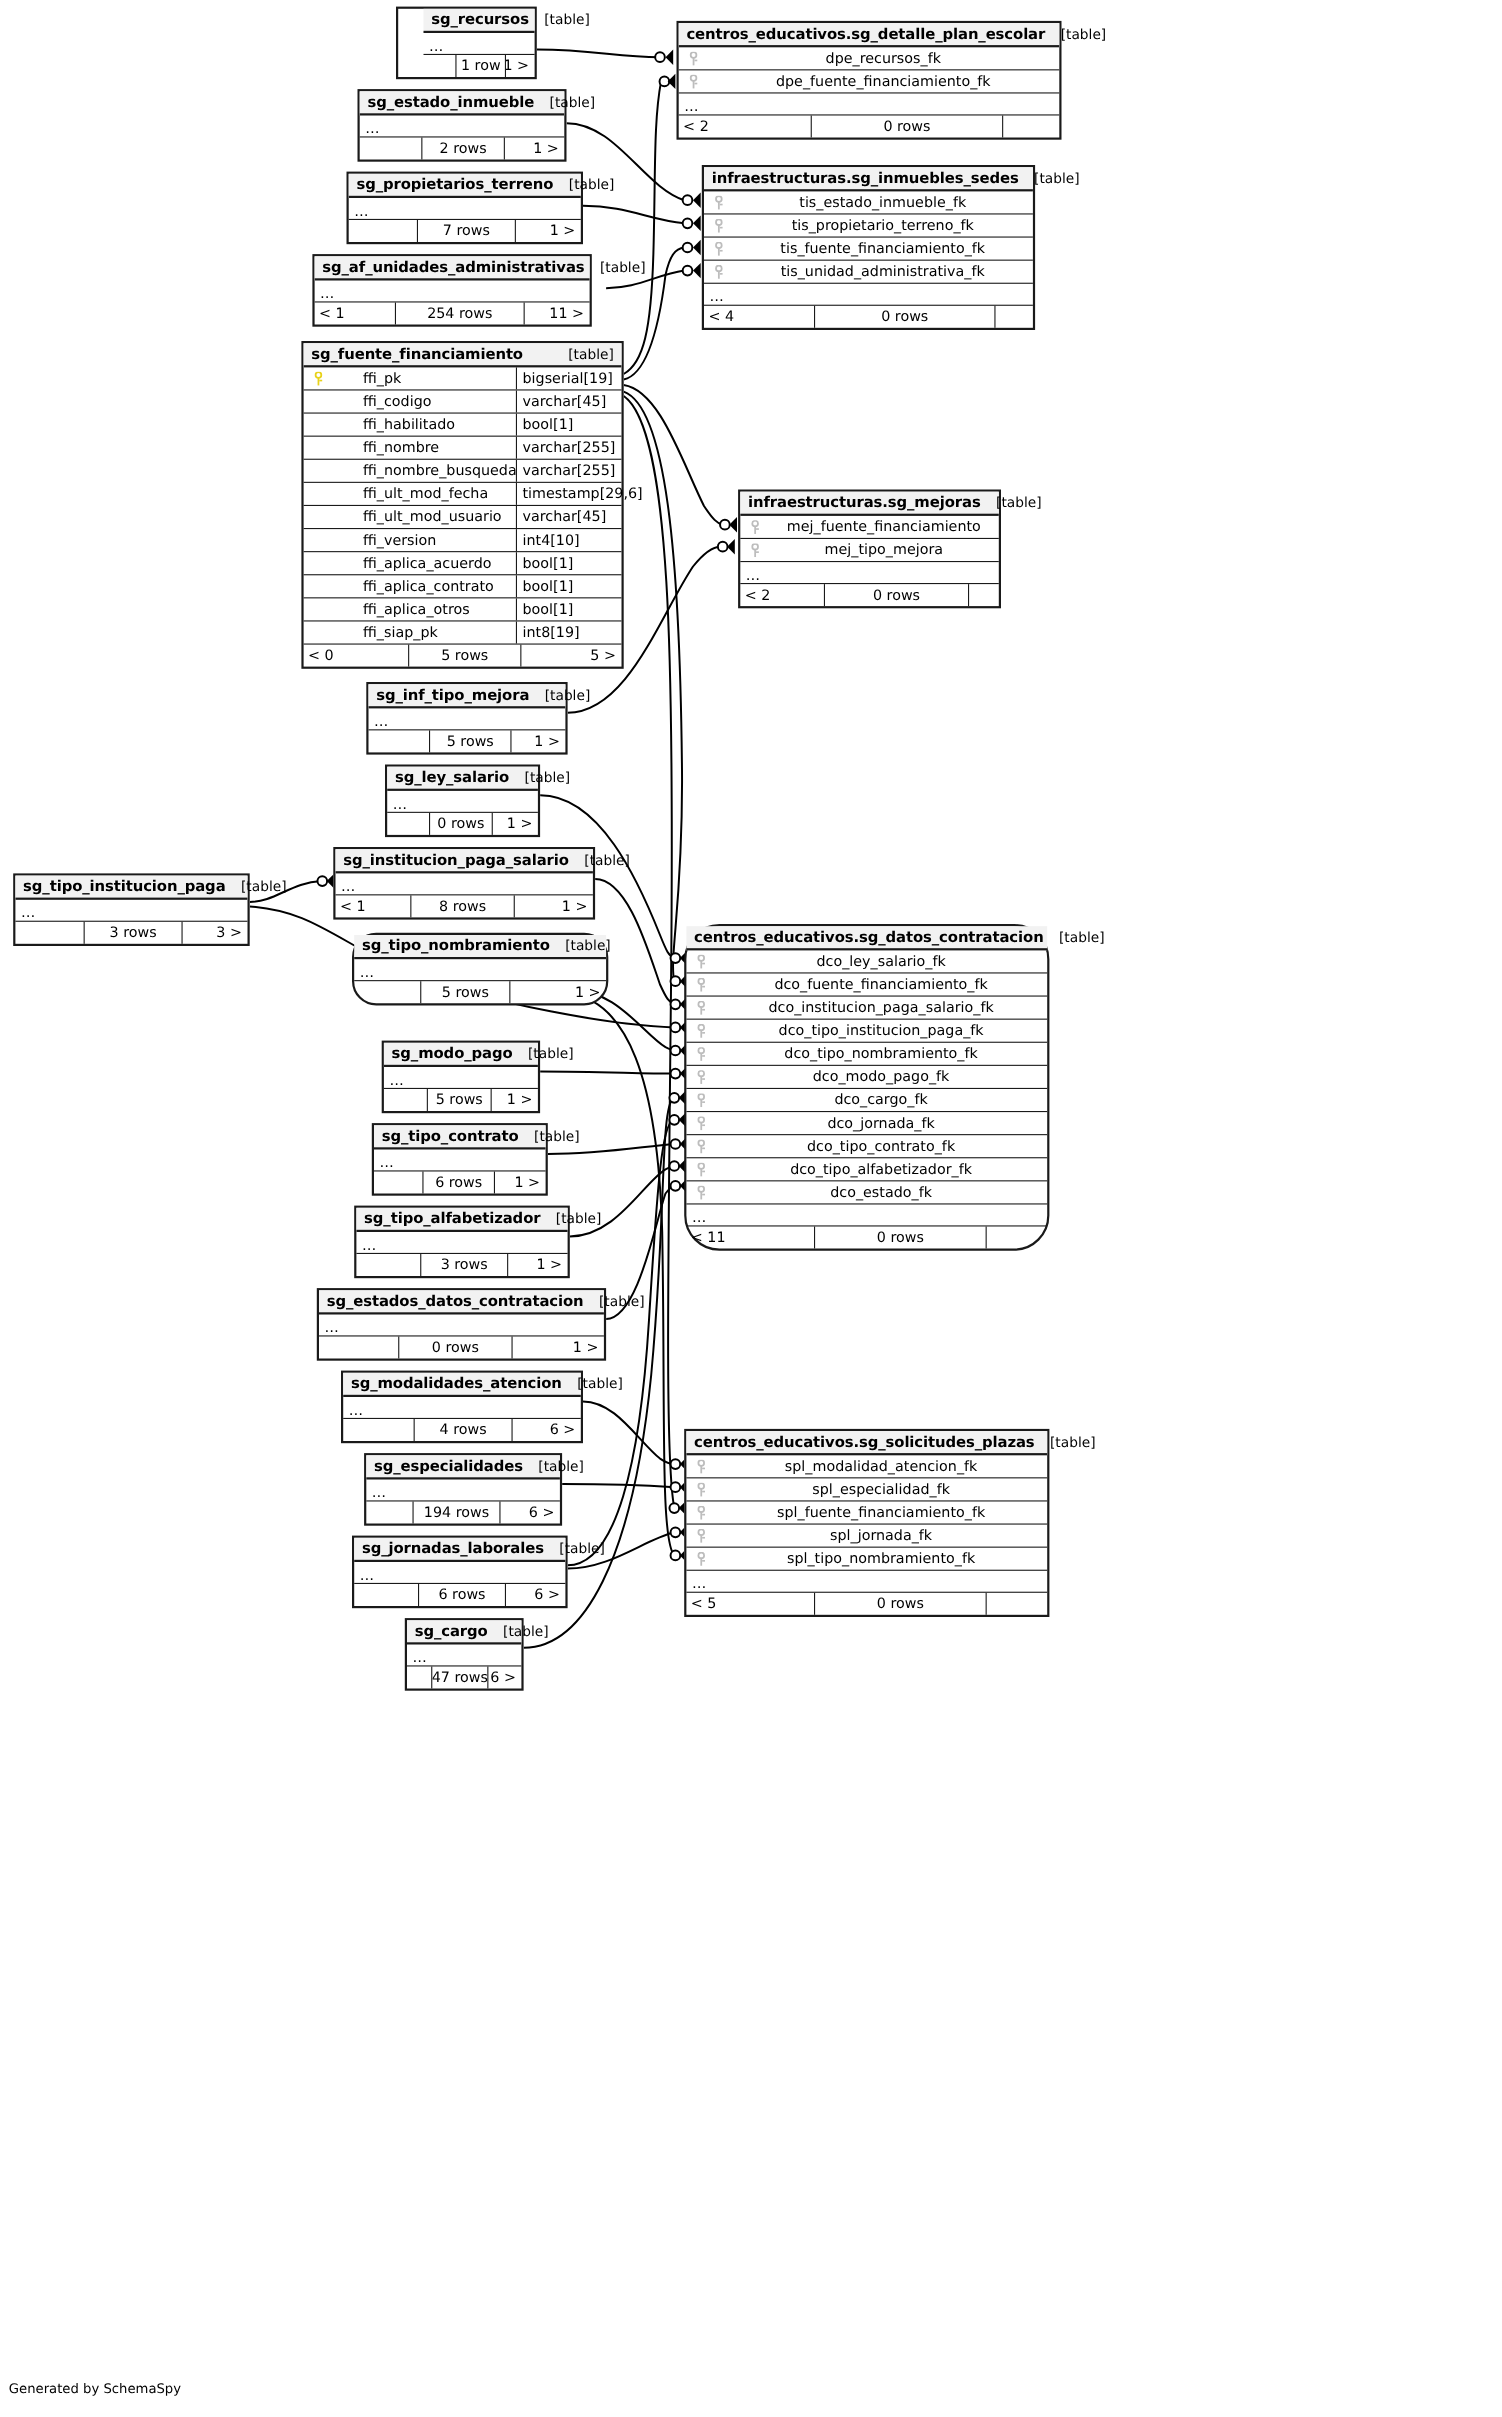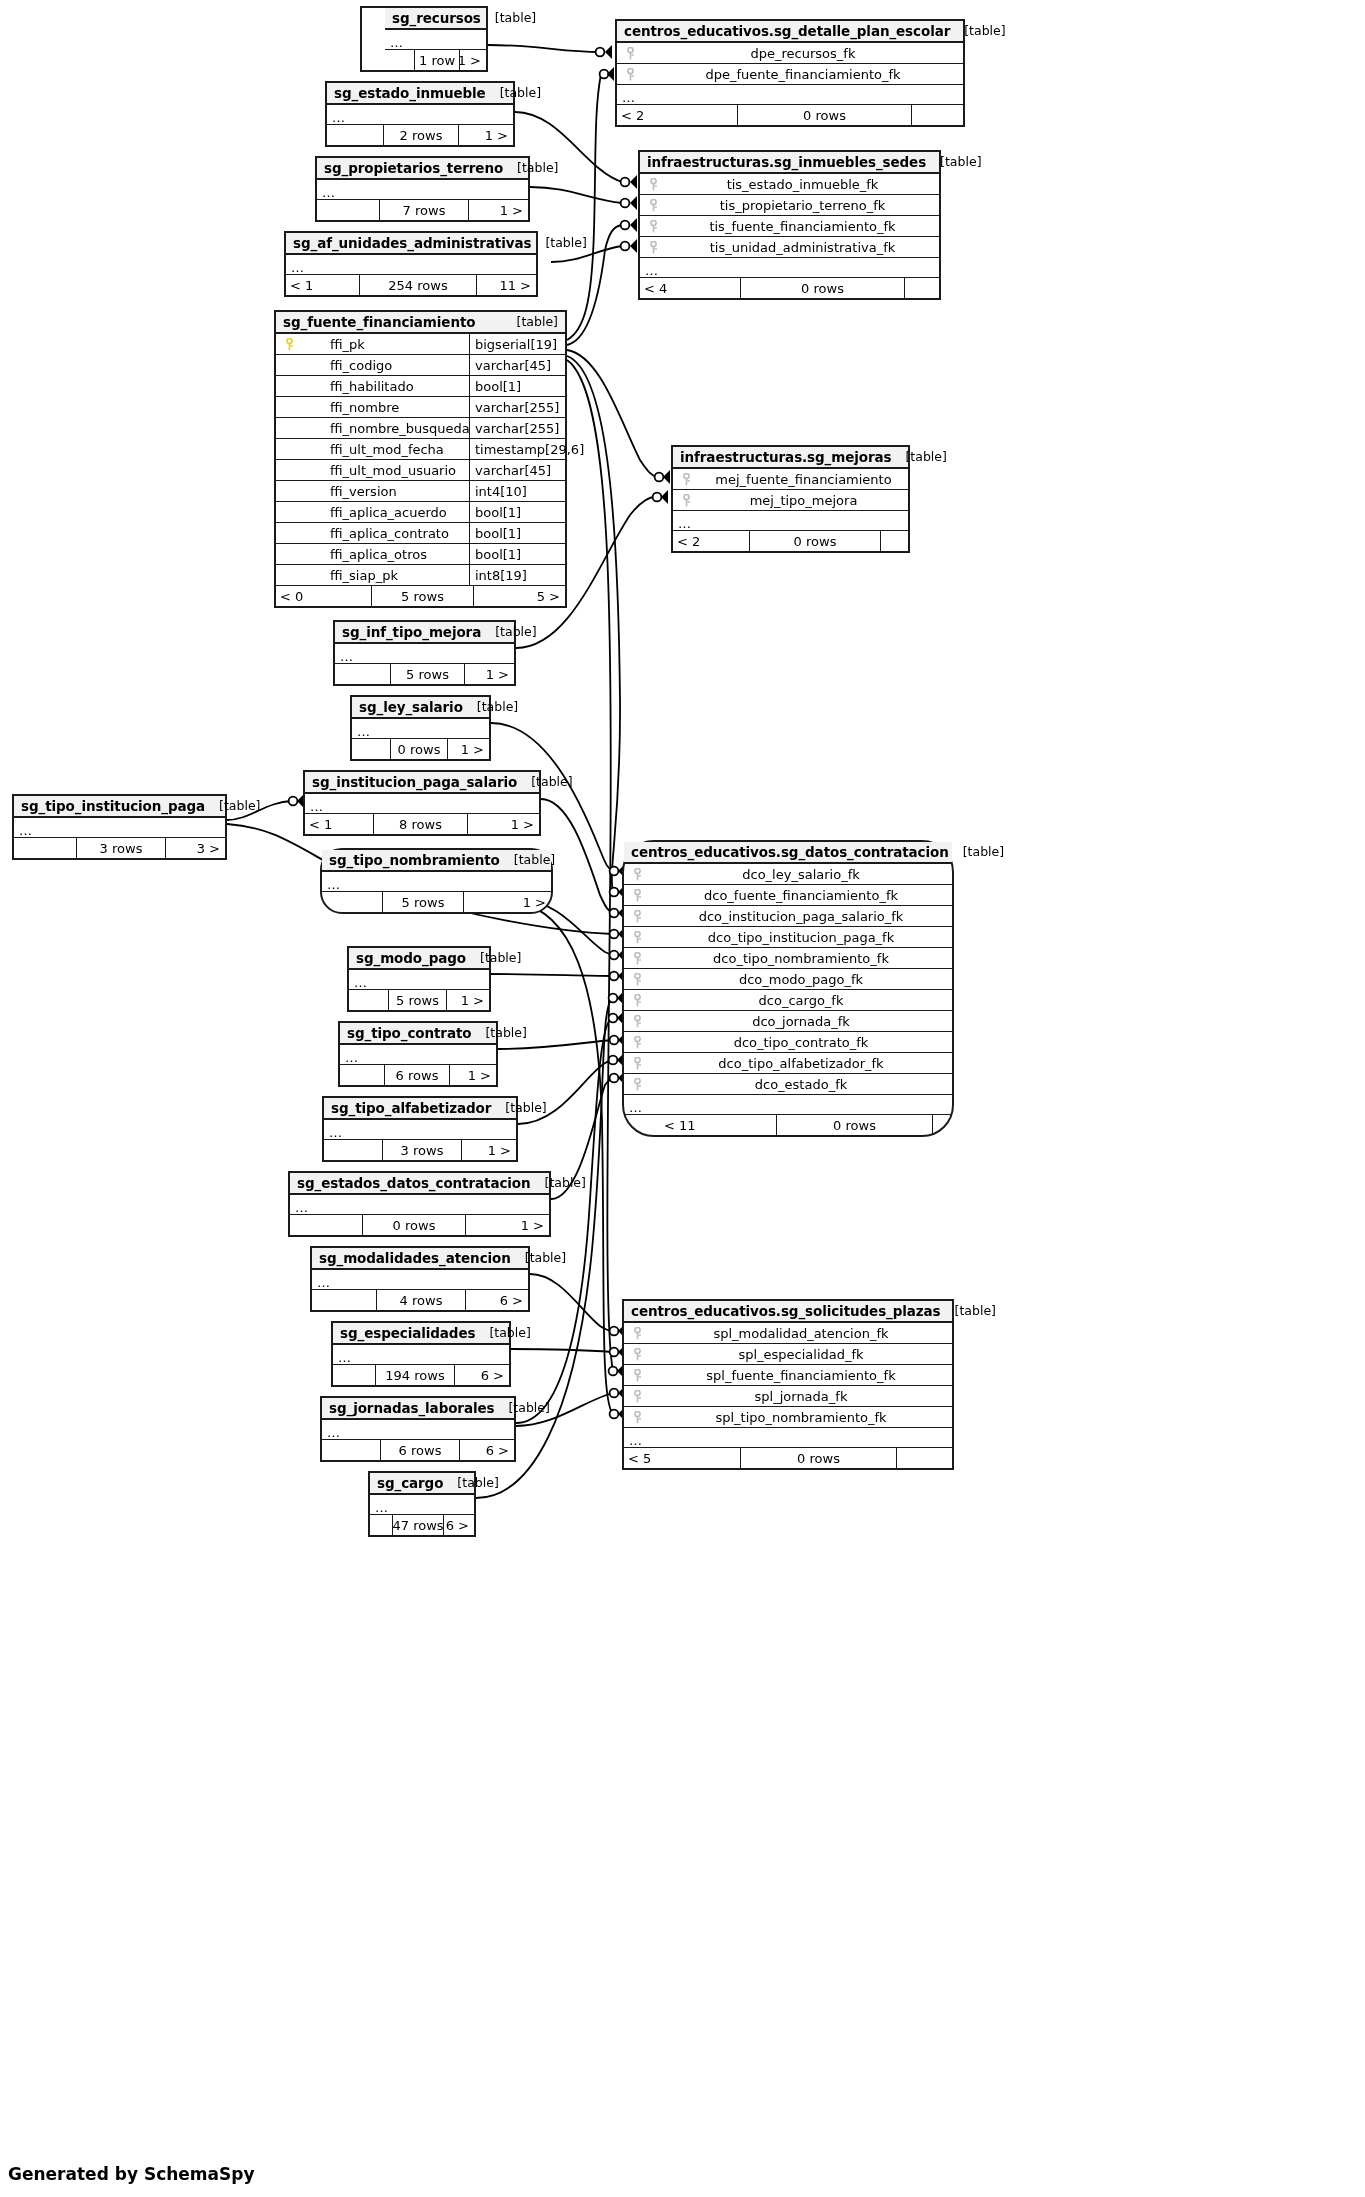--- a/index.html
+++ b/index.html
@@ -122,24 +122,23 @@
   }
   .tbl .footer .f-right {
     justify-content: flex-end;
     padding-right: 5px;
   }
   .keyicon { display: block; }
   .footer-note {
     position: absolute;
     left: 8px;
     top: 2164px;
-    font-size: 17px;
+    font-size: 12px;
     color: #000;
     white-space: nowrap;
-    font-weight: bold;
   }
 </style>
 </head>
 <body>
 
 <div id="canvas">
 
   <svg id="edges" viewBox="0 0 1365 2197" xmlns="http://www.w3.org/2000/svg">
     <defs></defs>
     <g fill="none" stroke="#000000" stroke-width="1.8">
@@ -758,21 +757,21 @@
             <svg class="keyicon" width="9" height="13" viewBox="0 0 9 13" xmlns="http://www.w3.org/2000/svg">
               <circle cx="4.5" cy="3" r="2.6" fill="none" stroke="#bdbdbd" stroke-width="1.6"></circle>
               <rect x="3.7" y="5" width="1.6" height="7.4" fill="#bdbdbd"></rect>
               <rect x="5.3" y="7.2" width="2.6" height="1.5" fill="#bdbdbd"></rect>
             </svg>
           </span>
           <span class="cname">dco_estado_fk</span>
         </div>
         <div class="ellipsis-row">…</div>
         <div class="footer">
-          <span class="f f-left" style="width: 116px; margin-left: 36px;">&lt; 11</span>
+          <span class="f f-left" style="width: 116px;">&lt; 11</span>
           <span class="f f-mid" style="width: 157px;">0 rows</span>
           <span class="f f-right" style="flex: 1 1 auto;"></span>
         </div>
       </div>
       <div class="tbl wide-detail" style="left: 622px; top: 1299px; width: 332px;">
         <div class="hdr">
           <span class="tname">centros_educativos.sg_solicitudes_plazas</span>
           <span class="ttag">[table]</span>
         </div>
         <div class="col">

